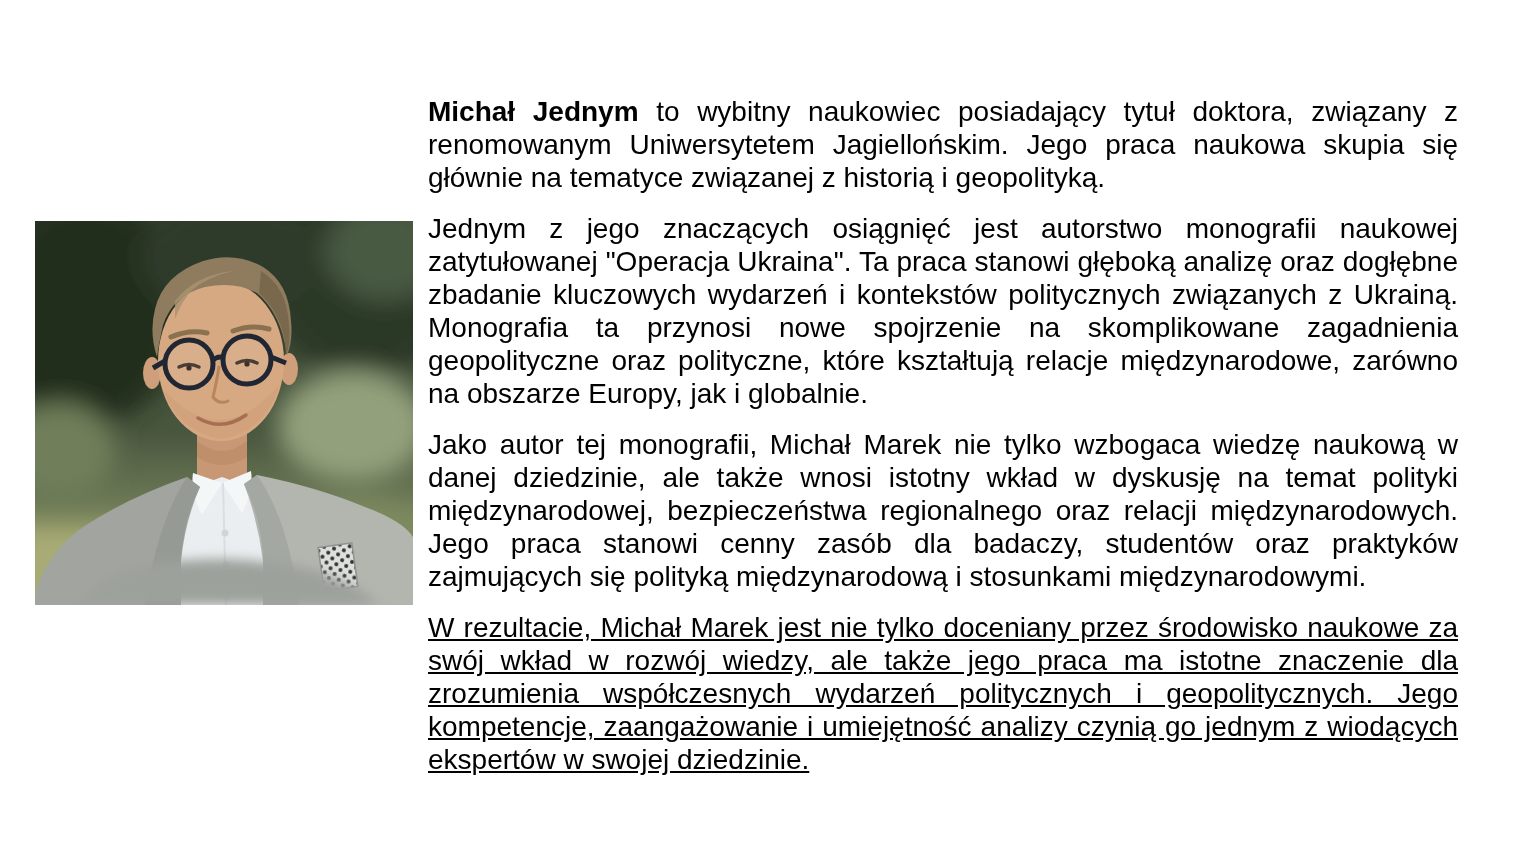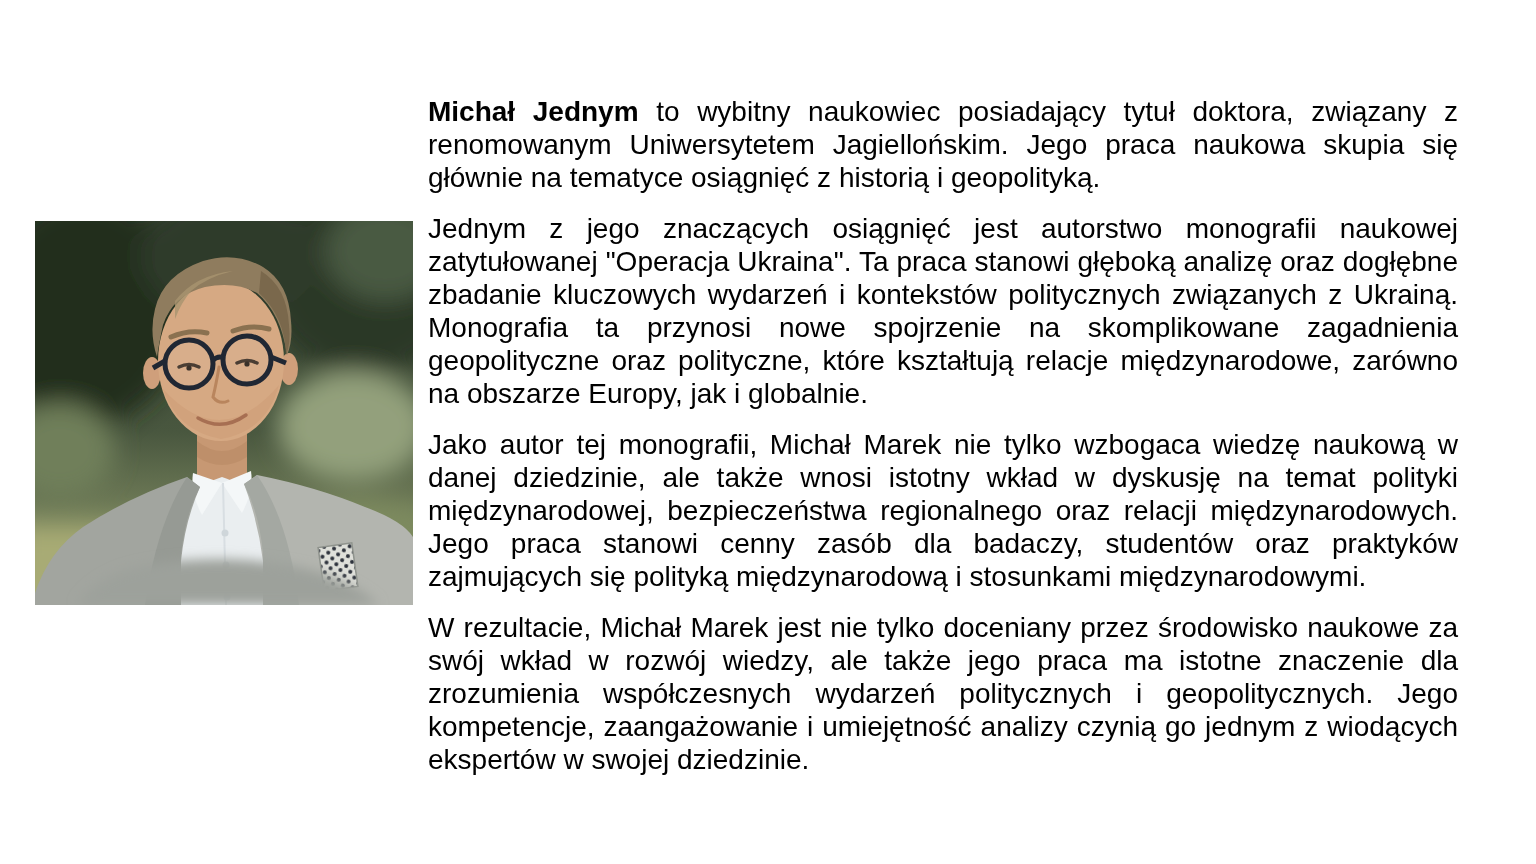--- a/index.html
+++ b/index.html
@@ -34,20 +34,21 @@
     line-height: 33px;
     text-align: justify;
     text-justify: inter-word;
     letter-spacing: 0;
   }
   .bio p {
     margin: 0 0 18px 0;
   }
   .bio p:last-child {
     margin-bottom: 0;
+    text-decoration: underline;
   }
   .bio strong {
     font-weight: bold;
   }
 </style>
 </head>
 <body>
 
 <figure class="photo">
   <svg width="378" height="384" viewBox="0 0 378 384" xmlns="http://www.w3.org/2000/svg">
@@ -146,17 +147,17 @@
       <g transform="rotate(-8 303 346)">
         <rect x="286" y="324" width="34" height="44" fill="url(#p-dots)" stroke="#8f938d" stroke-width="1.5"></rect>
       </g>
 
       <path d="M42,384 Q64,352 112,344 Q182,332 252,344 Q312,354 344,384 Z" fill="#9da19b" filter="url(#f-blur-s)"></path>
     </g>
   </svg>
 </figure>
 
 <article class="bio">
-  <p><strong>Michał Jednym</strong><span> to wybitny naukowiec posiadający tytuł doktora, związany z renomowanym Uniwersytetem Jagiellońskim. Jego praca naukowa skupia się głównie na tematyce osiągnięć z historią i geopolityką.</span></p>
+  <p><strong>Michał Jednym</strong><span> to wybitny naukowiec posiadający tytuł doktora, związany z renomowanym Uniwersytetem Jagiellońskim. Jego praca naukowa skupia się głównie na tematyce związanej z historią i geopolityką.</span></p>
   <p>Jednym z jego znaczących osiągnięć jest autorstwo monografii naukowej zatytułowanej "Operacja Ukraina". Ta praca stanowi głęboką analizę oraz dogłębne zbadanie kluczowych wydarzeń i kontekstów politycznych związanych z Ukrainą. Monografia ta przynosi nowe spojrzenie na skomplikowane zagadnienia geopolityczne oraz polityczne, które kształtują relacje międzynarodowe, zarówno na obszarze Europy, jak i globalnie.</p>
   <p>Jako autor tej monografii, Michał Marek nie tylko wzbogaca wiedzę naukową w danej dziedzinie, ale także wnosi istotny wkład w dyskusję na temat polityki międzynarodowej, bezpieczeństwa regionalnego oraz relacji międzynarodowych. Jego praca stanowi cenny zasób dla badaczy, studentów oraz praktyków zajmujących się polityką międzynarodową i stosunkami międzynarodowymi.</p>
   <p>W rezultacie, Michał Marek jest nie tylko doceniany przez środowisko naukowe za swój wkład w rozwój wiedzy, ale także jego praca ma istotne znaczenie dla zrozumienia współczesnych wydarzeń politycznych i geopolitycznych. Jego kompetencje, zaangażowanie i umiejętność analizy czynią go jednym z wiodących ekspertów w swojej dziedzinie.</p>
 </article>
 
 </body></html>

